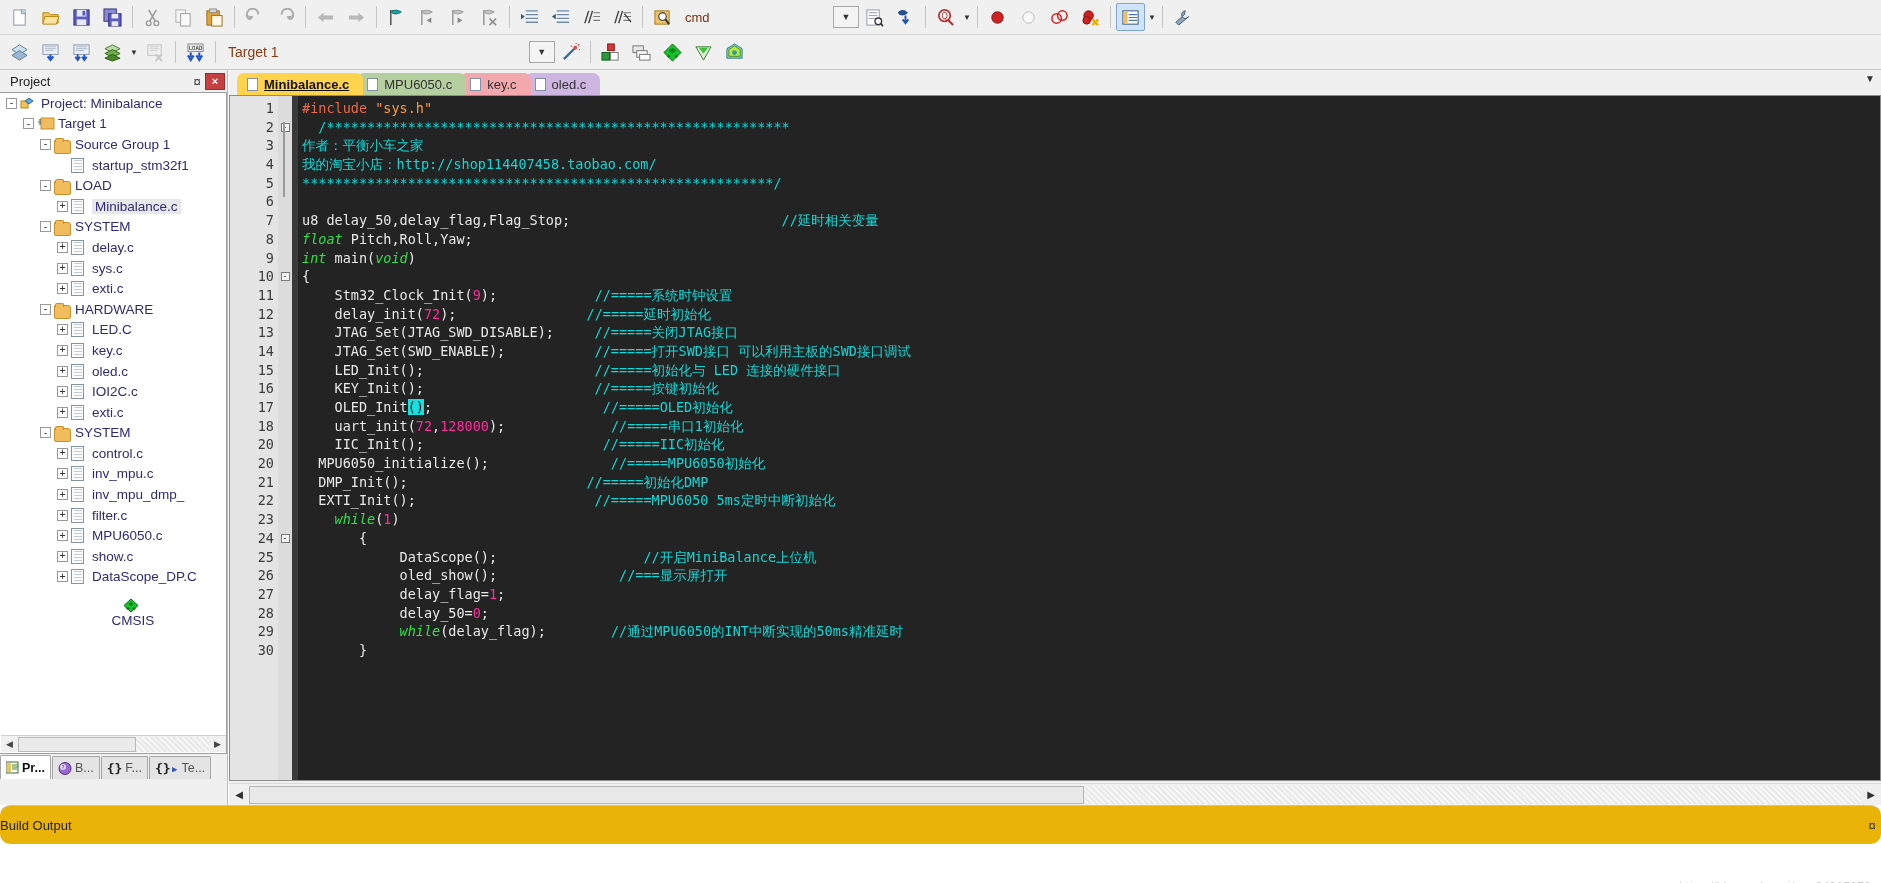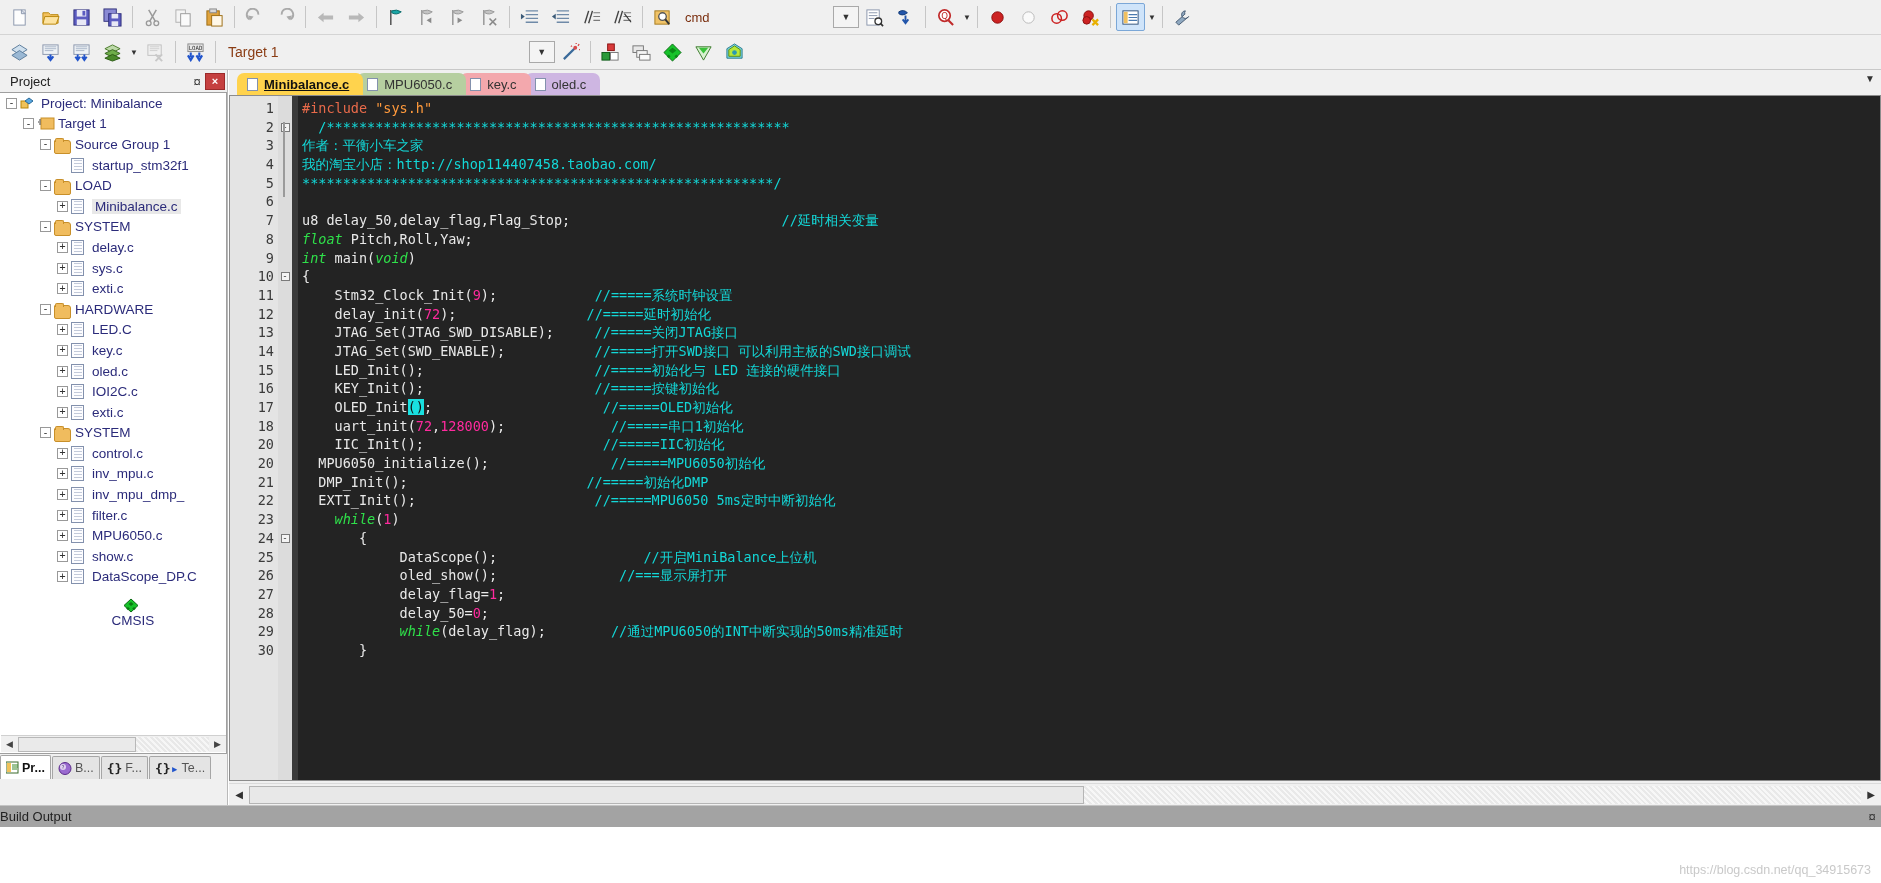--- a/index.html
+++ b/index.html
@@ -188,22 +188,22 @@
   #code-hscroll .arr { width: 20px; height: 20px; display:flex;align-items:center;justify-content:center;
     font-size: 10px; color:#333; }
   #code-hscroll .thumb { height: 18px; background: #e8e8e8; border: 1px solid #b5b5b5; }
   #code-hscroll .track { flex: 1; height: 18px; background: repeating-linear-gradient(45deg,#e9e9e9 0 2px,#f7f7f7 2px 4px); }
 
   
   #build-output {
     position: absolute; left: 0; top: 805px; width: 1881px; height: 78px; background: #ffffff;
   }
   #bo-header {
-    height: 22px; background: #a3a3a3; border-top: 1px solid #c4c4c4;
-    display: flex; align-items: center; font-size: 13px; color: #222;
+    height: 39px; background: #eab308; border-top: 1px solid #c4c4c4;
+    display: flex; align-items: center; font-size: 13px; color: #222; border-radius: 10px;
   }
   #bo-header .ttl { flex: 1; }
   #bo-pin { width: 18px; text-align: center; font-size: 13px; color: #333; }
   #bo-body { height: 56px; background: #ffffff; position: relative; }
   #watermark {
     position: absolute; right: 10px; bottom: 6px;
     font-size: 12.5px; color: #c9c9c9; font-family: "Liberation Sans", sans-serif;
   }
 </style>
 </head>

